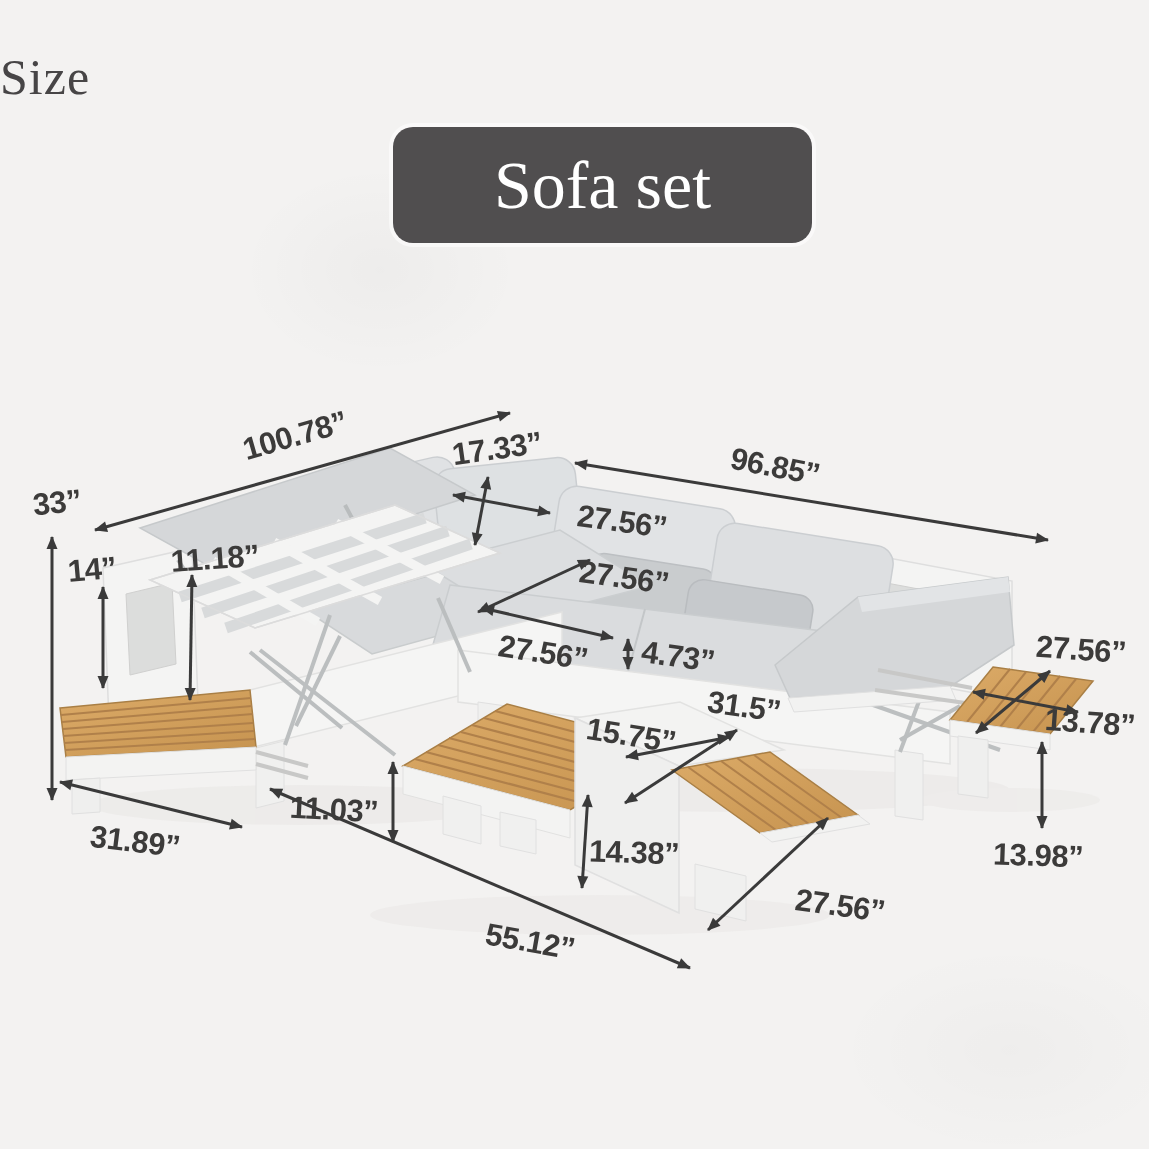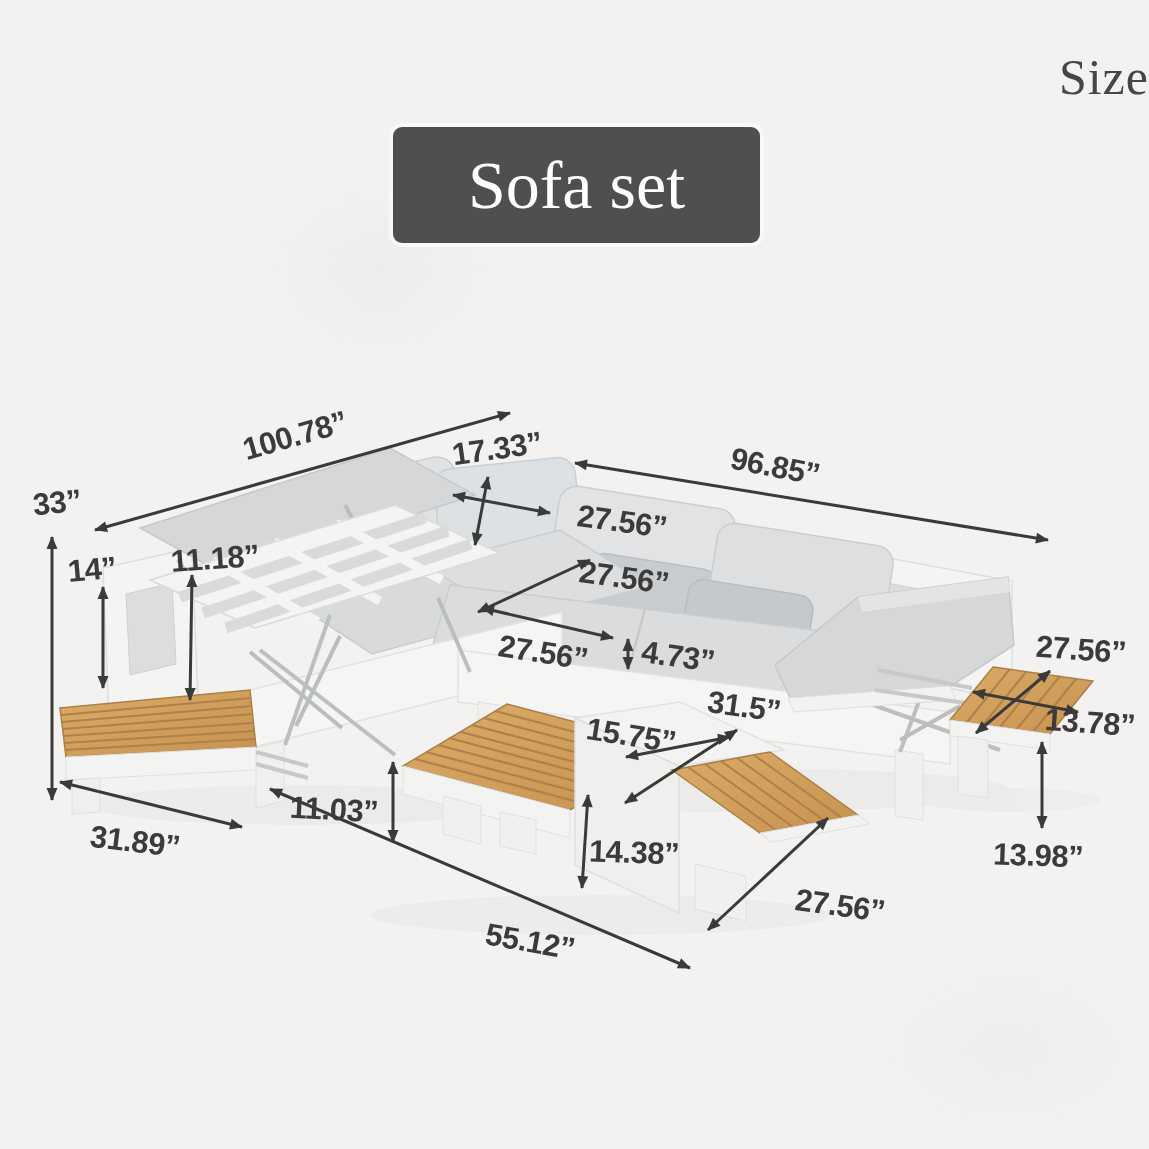--- a/index.html
+++ b/index.html
@@ -5,26 +5,26 @@
   html,body{margin:0;padding:0;width:1149px;height:1149px;overflow:hidden;}
   body{
     background:
       radial-gradient(closest-side, rgba(0,0,0,0.025), rgba(0,0,0,0) 70%) 180px 120px / 400px 300px no-repeat,
       radial-gradient(closest-side, rgba(0,0,0,0.02), rgba(0,0,0,0) 70%) 760px 900px / 500px 300px no-repeat,
       #f3f2f1;
     font-family:"Liberation Sans",sans-serif;
   }
   .canvas{position:relative;width:1149px;height:1149px;}
   .size-title{
-    position:absolute;top:48px;left:0;width:100%;text-align:right;
+    position:absolute;top:48px;left:0;width:100%;text-align:left;
     font-family:"Liberation Serif",serif;font-size:50px;color:#474546;letter-spacing:1px;
   }
   .badge{
-    position:absolute;left:393px;top:127px;width:367px;height:116px;
-    background:#504e4f;border-radius:9px;
+    position:absolute;left:393px;top:127px;width:419px;height:116px;
+    background:#504e4f;border-radius:20px;
     display:flex;align-items:center;justify-content:center;
     font-family:"Liberation Serif",serif;font-size:68px;color:#ffffff;
     box-shadow:0 0 0 4px rgba(255,255,255,0.55);
   }
   .scene{position:absolute;inset:0;}
   .scene svg{position:absolute;inset:0;}
   .dim{
     position:absolute;left:var(--x);top:var(--y);
     transform:translate(-50%,-50%) rotate(var(--r,0deg));
     font-weight:700;font-size:31px;color:#3c3b3a;white-space:nowrap;letter-spacing:-0.5px;

